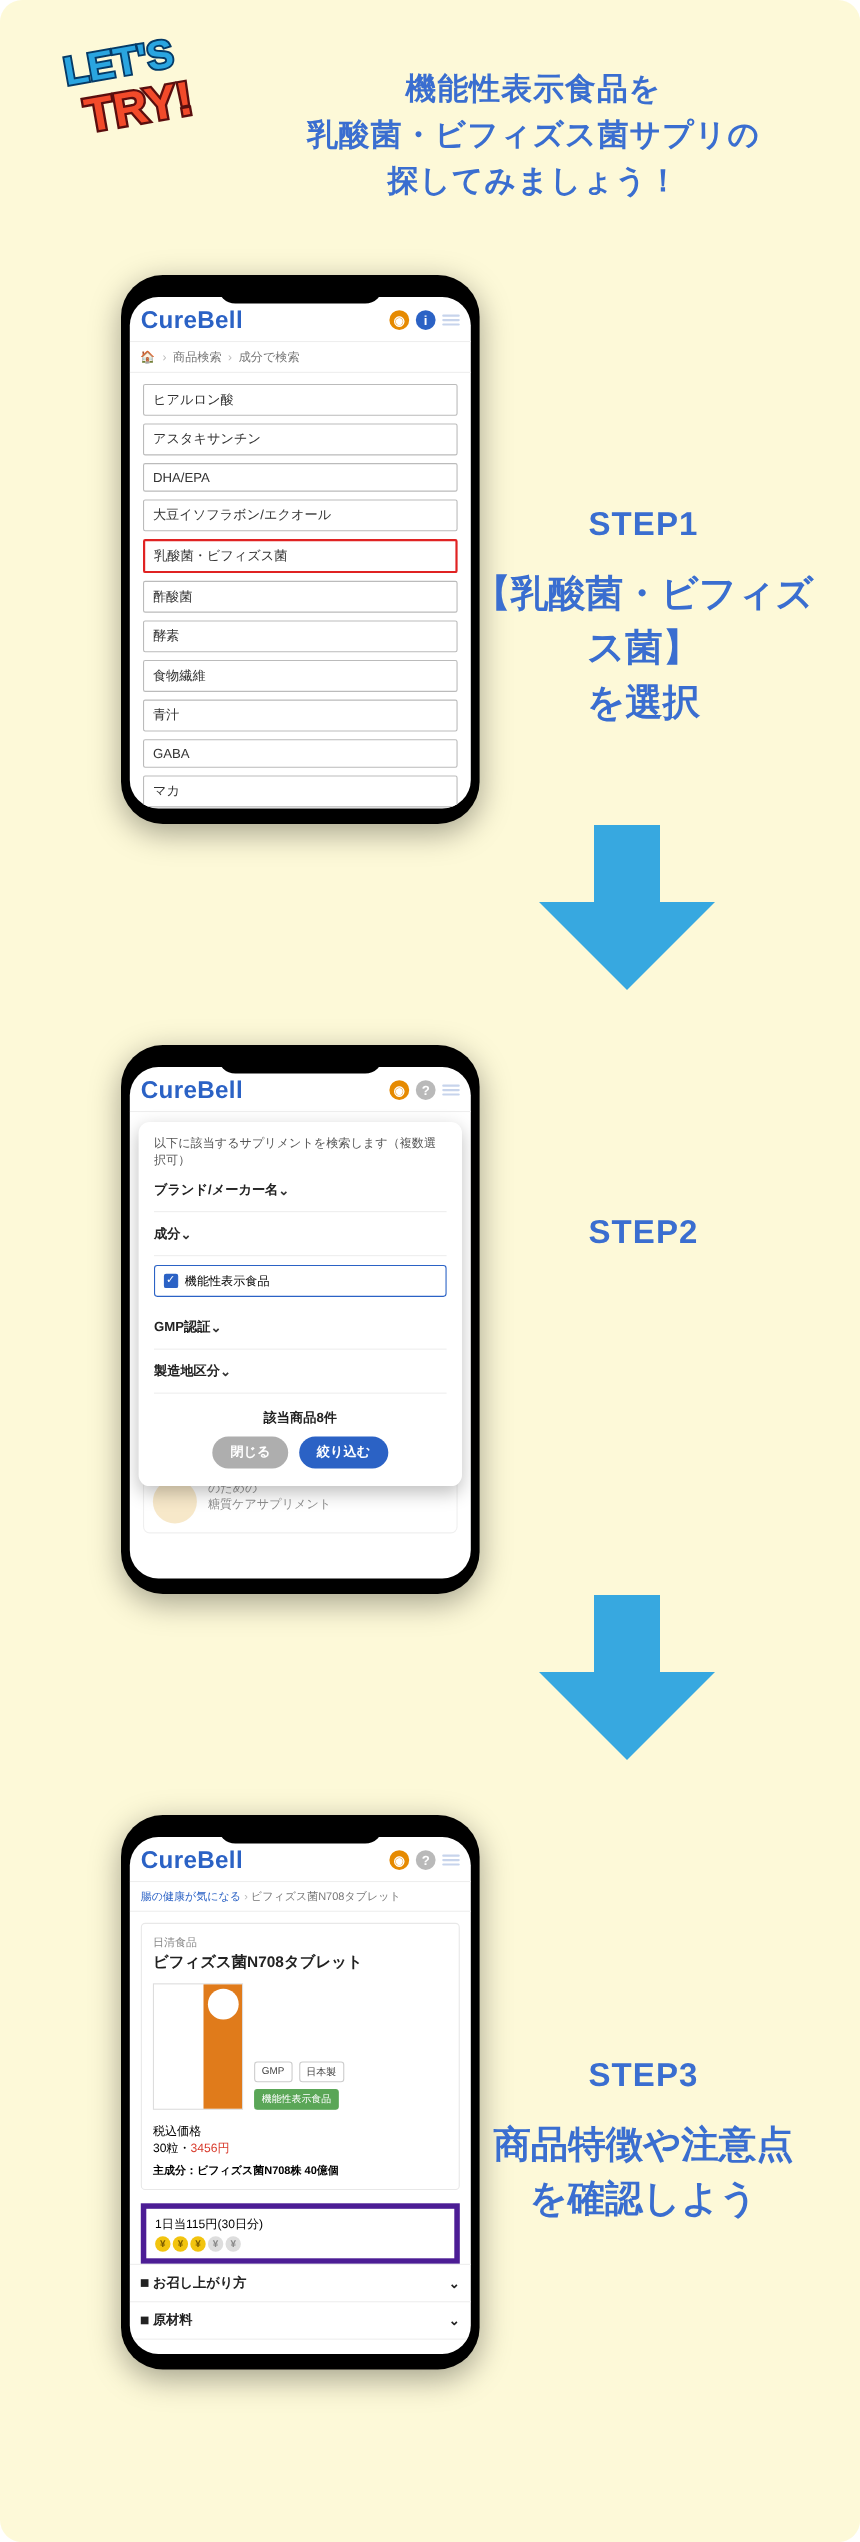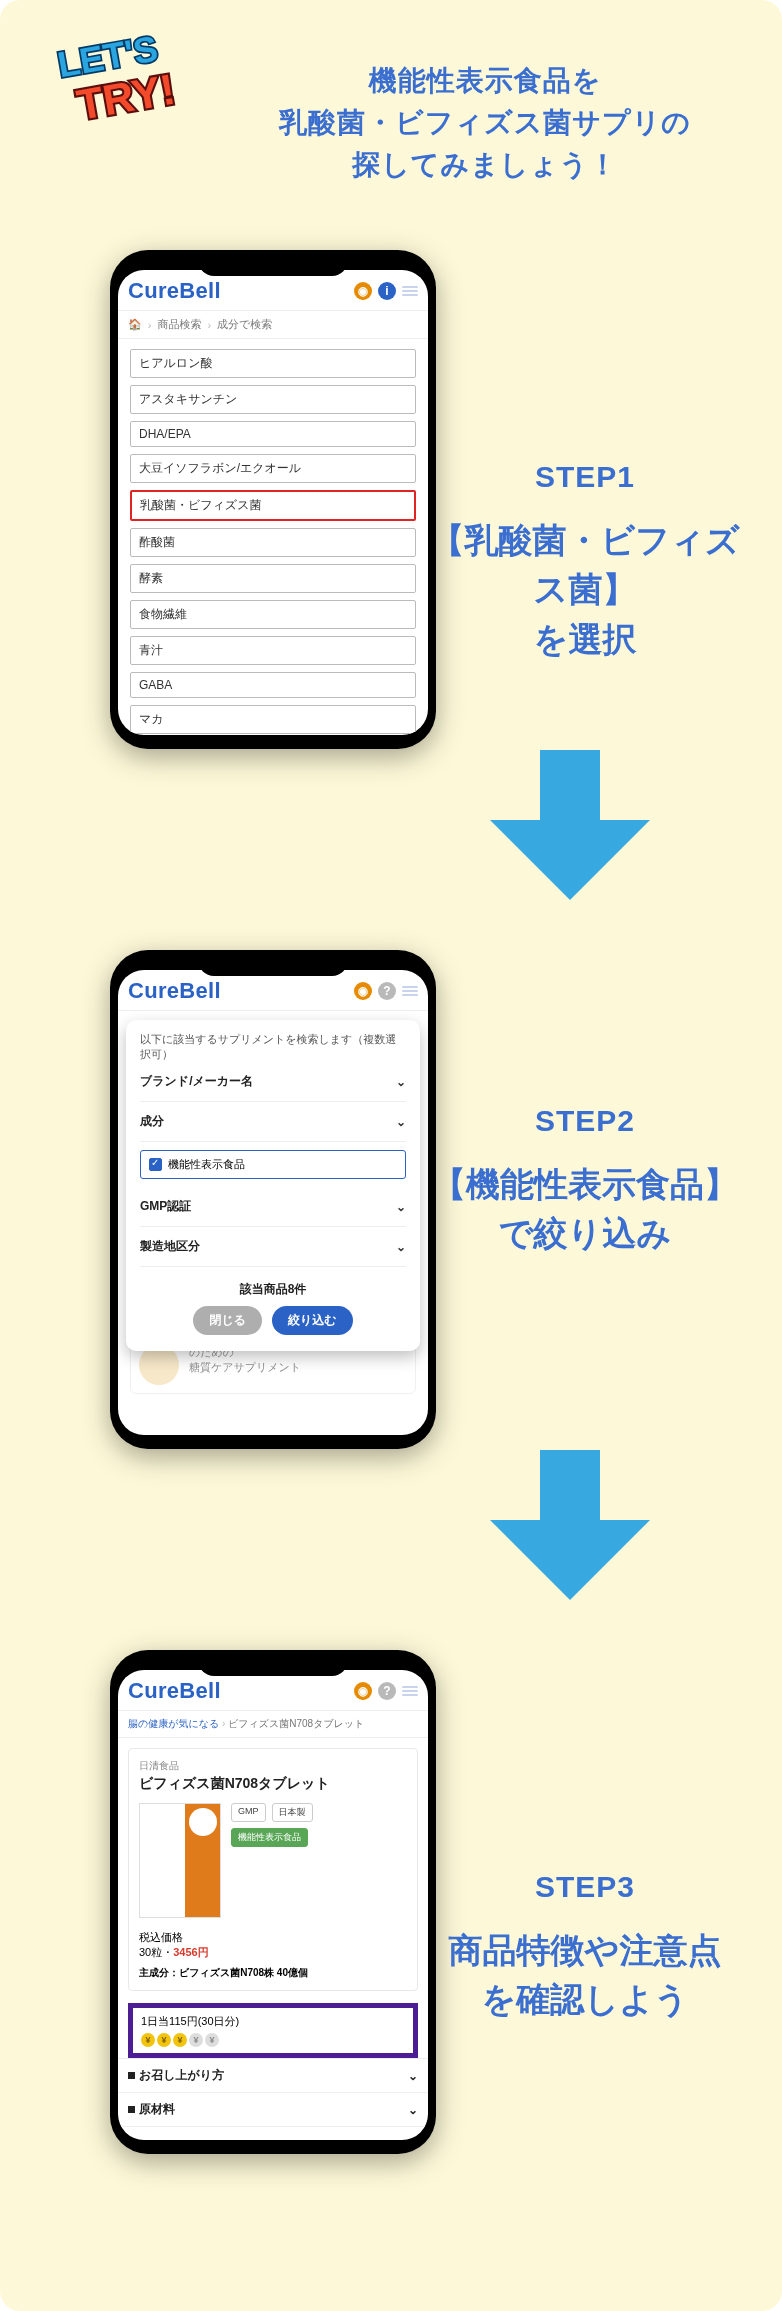--- a/index.html
+++ b/index.html
@@ -53,21 +53,21 @@
   .cb-breadcrumb .sep::before { content:'›'; color:#bbb; margin:0 2px; }
 
   
   .ing-list { padding: 10px 12px 0; }
   .ing-item { border:1px solid #bbb; border-radius:2px; padding:5px 8px; font-size:12px; color:#333; margin-bottom:7px; background:#fff; }
   .ing-item.selected { border:2px solid #e02323; }
 
   
   .filter-sheet { position:absolute; top:50px; left:8px; right:8px; border-radius:10px; background:#fff; box-shadow:0 6px 16px rgba(0,0,0,0.25); padding:12px 14px 16px; z-index:3;}
   .filter-desc{ font-size:11px; color:#555; }
-  .filter-row{ display:flex; justify-content:space-between; align-items:center; border-bottom:1px solid #eee; padding:11px 0; font-size:12px; font-weight:700; color:#222;}
+  .filter-row{ display:flex; justify-content:flex-start; align-items:center; border-bottom:1px solid #eee; padding:11px 0; font-size:12px; font-weight:700; color:#222;}
   .chev{ font-size:12px; color:#333; }
   .filter-option{ border:1px solid #2b62c5; border-radius:3px; padding:6px 8px; display:flex; align-items:center; gap:6px; font-size:11px; margin:8px 0;}
   .filter-option .chk{ width:13px; height:13px; border:1px solid #2b62c5; background:#2b62c5; position:relative; border-radius:2px;}
   .filter-option .chk::after{ content:'✓'; color:#fff; font-size:10px; position:absolute; top:-2px; left:1px;}
   .filter-result{ text-align:center; font-size:12px; font-weight:700; margin-top:14px; color:#222; }
   .filter-btns{ display:flex; justify-content:center; gap:10px; margin-top:8px;}
   .btn-pill{ border-radius:20px; padding:6px 16px; font-size:12px; font-weight:700; border:none;}
   .btn-close{ background:#aeaeae; color:#fff;}
   .btn-apply{ background:#2b62c5; color:#fff;}
 
@@ -75,29 +75,29 @@
   .phone2 .screen-bg .blur{ filter:blur(0.2px); opacity:0.6; padding:0 12px;}
   .phone2 .card-faded{ background:#fff; border:1px solid #e5e5e5; border-radius:6px; padding:8px; display:flex; gap:10px; font-size:11px; color:#444;}
   .phone2 .card-faded .thumb{ width:40px; height:40px; background:#f2d9a6; border-radius:50%;}
 
   
   .prod-crumb{ font-size:10px; color:#777; padding:6px 10px; border-bottom:1px solid #eee;}
   .prod-crumb .lnk{ color:#2b62c5;}
   .prod-card{ margin:10px 10px 0; border:1px solid #e8e8e8; border-radius:4px; padding:10px;}
   .prod-brand{ font-size:10px; color:#888;}
   .prod-title{ font-size:14px; font-weight:800; color:#222; margin-top:2px;}
-  .prod-body{ display:flex; gap:10px; margin-top:10px;}
+  .prod-body{ display:flex; gap:10px; margin-top:10px;align-items:flex-end;}
   .prod-img{ width:82px; height:115px; border:1px solid #ddd; display:flex; justify-content:flex-end;}
   .pkg{ width:35px; height:100%; background:#e07b1b; display:flex; flex-direction:column; align-items:center; padding-top:4px;}
   .pkg .pkg-top{ width:28px; height:28px; border-radius:50%; background:#fff;}
   .prod-tags{ display:flex; gap:6px; flex-wrap:wrap;}
   .ptag{ border:1px solid #ccc; font-size:9px; padding:2px 6px; border-radius:3px; color:#444; background:#fff;}
   .ptag.func{ border-color:#5aa657; color:#fff; background:#5aa657;}
   .price-block{ margin-top:12px; font-size:11px;}
-  .price-row .price-red{ color:#d83a2b; font-weight:700;}
+  .price-row .price-red{ color:#d83a2b; font-weight:400;}
   .ingr-line{ font-size:10px; font-weight:700; margin-top:6px;}
   .perday{ border:5px solid #4c1d95; border-radius:0; padding:6px 8px; margin:12px 10px 0; font-size:11px;}
   .yen-dots{ margin-top:4px; display:flex; gap:2px;}
   .yen-dot{ width:14px; height:14px; border-radius:50%; background:#f2c40f; display:flex; align-items:center; justify-content:center; font-size:9px; color:#7a5b00; font-weight:800;}
   .yen-dot.gray{ background:#ddd; color:#888;}
   .acc-item{ display:flex; align-items:center; justify-content:space-between; padding:8px 10px; border-top:1px solid #eee; font-size:12px; font-weight:700; color:#222;}
   .acc-item .sq{ width:7px; height:7px; background:#222; display:inline-block; margin-right:4px;}
 </style>
 </head>
 <body>
@@ -226,24 +226,20 @@
         <div class="filter-btns">
           <button class="btn-pill btn-close">閉じる</button>
           <button class="btn-pill btn-apply">絞り込む</button>
         </div>
       </div>
     </div>
   </div>
 
   <div class="step-block step2">
     <div class="step-head">STEP2</div>
-    <div class="step-body">
-      <span>【機能性表示食品】</span><br>
-      <span>で絞り込み</span>
-    </div>
   </div>
 
   <div class="down-arrow arrow2">
     <svg width="160" height="150" viewBox="0 0 160 150">
         <path d="M50 0 H110 V70 H160 L80 150 L0 70 H50 Z" fill="#37a8e0"></path>
       </svg>
   </div>
 
   <div class="phone phone3">
     <div class="notch"></div>

